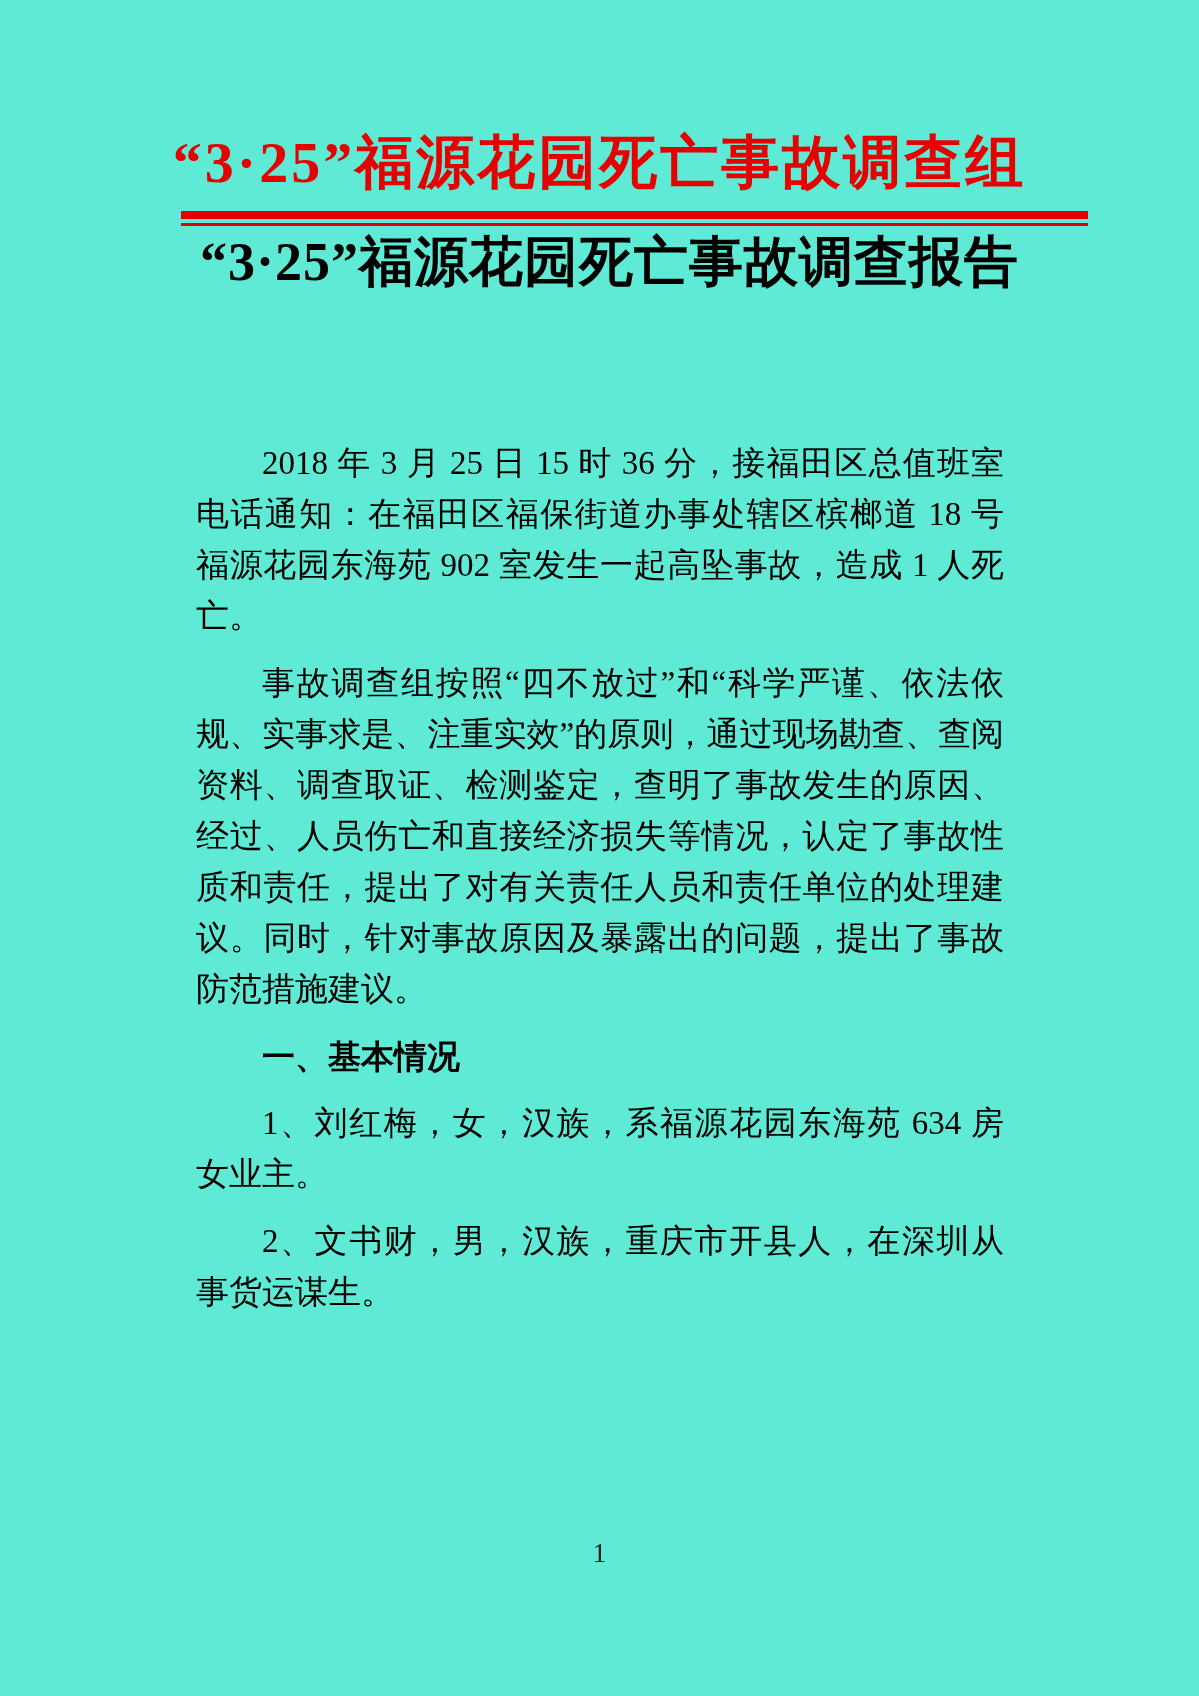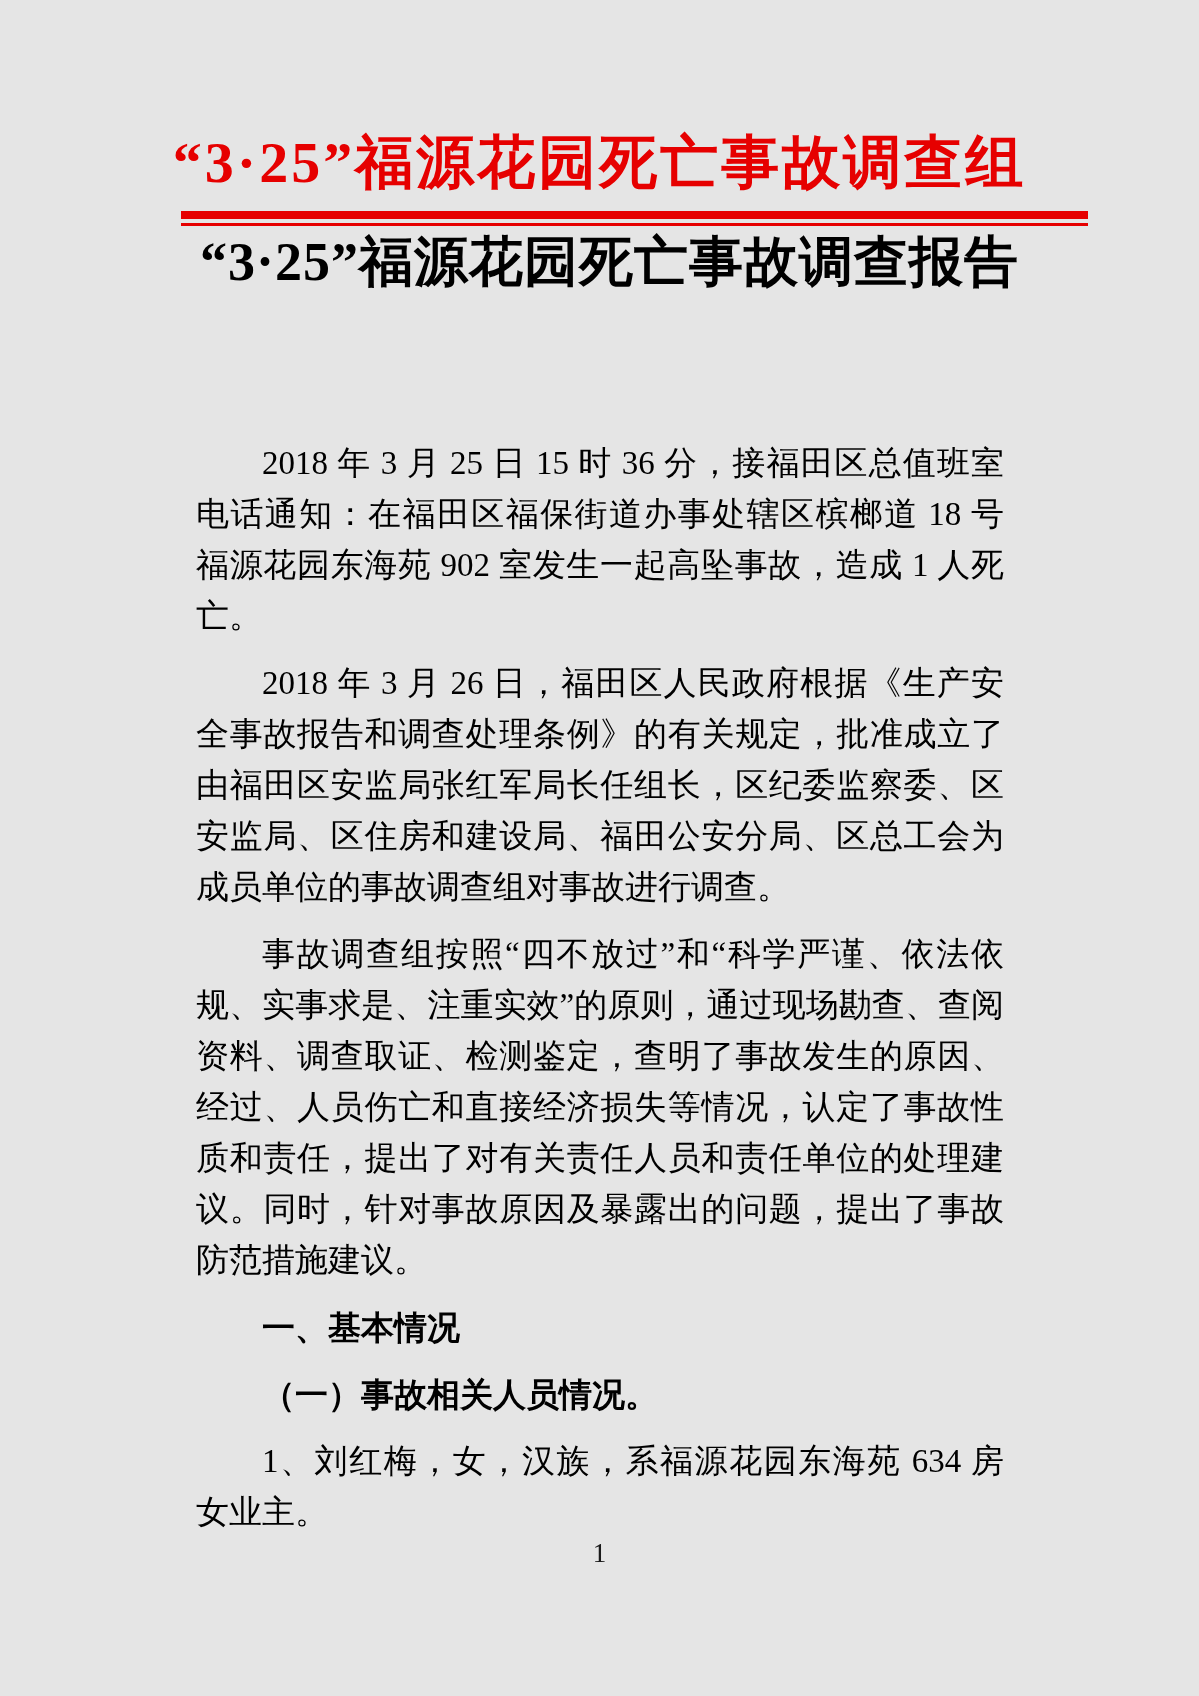--- a/index.html
+++ b/index.html
@@ -4,21 +4,21 @@
 <style>
   html, body {
     margin: 0;
     padding: 0;
     background: #ffffff;
   }
   .page {
     position: relative;
     width: 1199px;
     height: 1696px;
-    background: #e5e5e5;
+    background: #5eead4;
     overflow: hidden;
     font-family: "Liberation Serif", "DejaVu Serif", serif;
     color: #000000;
   }
   .org-title {
     position: absolute;
     top: 124px;
     left: 0;
     right: 0;
     text-align: center;
@@ -93,22 +93,21 @@
 
   <div class="red-rule">
     <div class="thick"></div>
     <div class="thin"></div>
   </div>
 
   <div class="doc-title">“3·25”福源花园死亡事故调查报告</div>
 
   <div class="body-text">
     <p class="para">2018 年 3 月 25 日 15 时 36 分，接福田区总值班室电话通知：在福田区福保街道办事处辖区槟榔道 18 号福源花园东海苑 902 室发生一起高坠事故，造成 1 人死亡。</p>
-    <p class="para">2018 年 3 月 26 日，福田区人民政府根据《生产安全事故报告和调查处理条例》的有关规定，批准成立了由福田区安监局张红军局长任组长，区纪委监察委、区安监局、区住房和建设局、福田公安分局、区总工会为成员单位的事故调查组对事故进行调查。</p>
     <p class="para">事故调查组按照“四不放过”和“科学严谨、依法依规、实事求是、注重实效”的原则，通过现场勘查、查阅资料、调查取证、检测鉴定，查明了事故发生的原因、经过、人员伤亡和直接经济损失等情况，认定了事故性质和责任，提出了对有关责任人员和责任单位的处理建议。同时，针对事故原因及暴露出的问题，提出了事故防范措施建议。</p>
     <p class="heading">一、基本情况</p>
-    <p class="heading">（一）事故相关人员情况。</p>
     <p class="para">1、刘红梅，女，汉族，系福源花园东海苑 634 房女业主。</p>
+    <p class="para">2、文书财，男，汉族，重庆市开县人，在深圳从事货运谋生。</p>
   </div>
 
   <div class="page-number">1</div>
 
 </div>
 
 </body></html>

